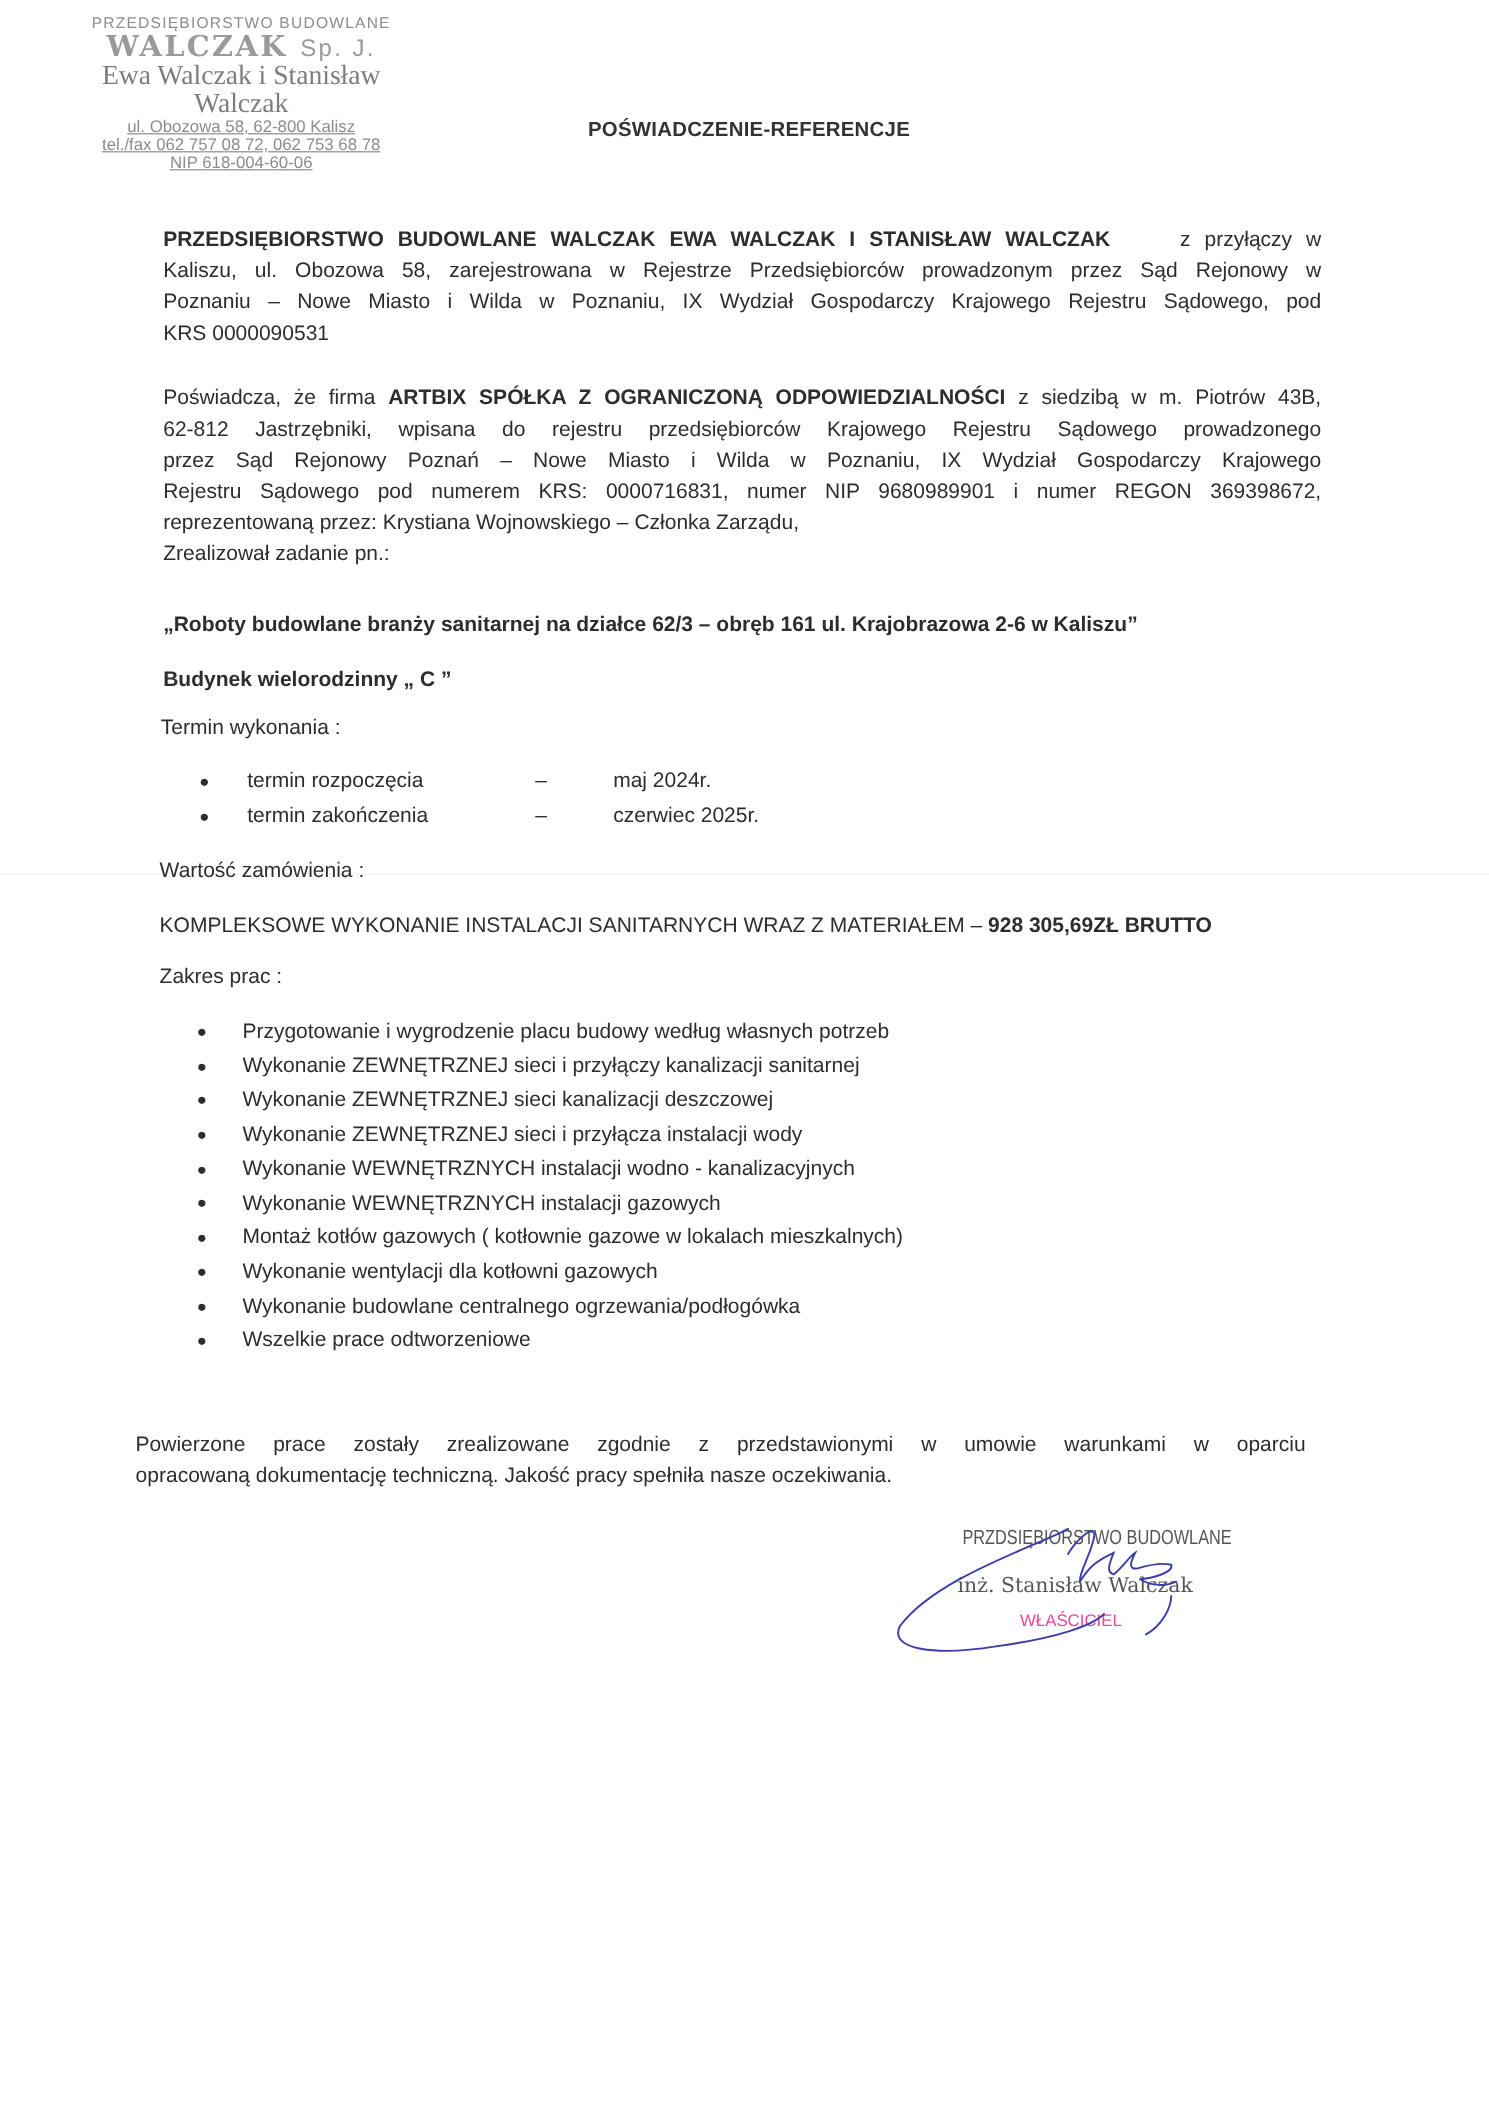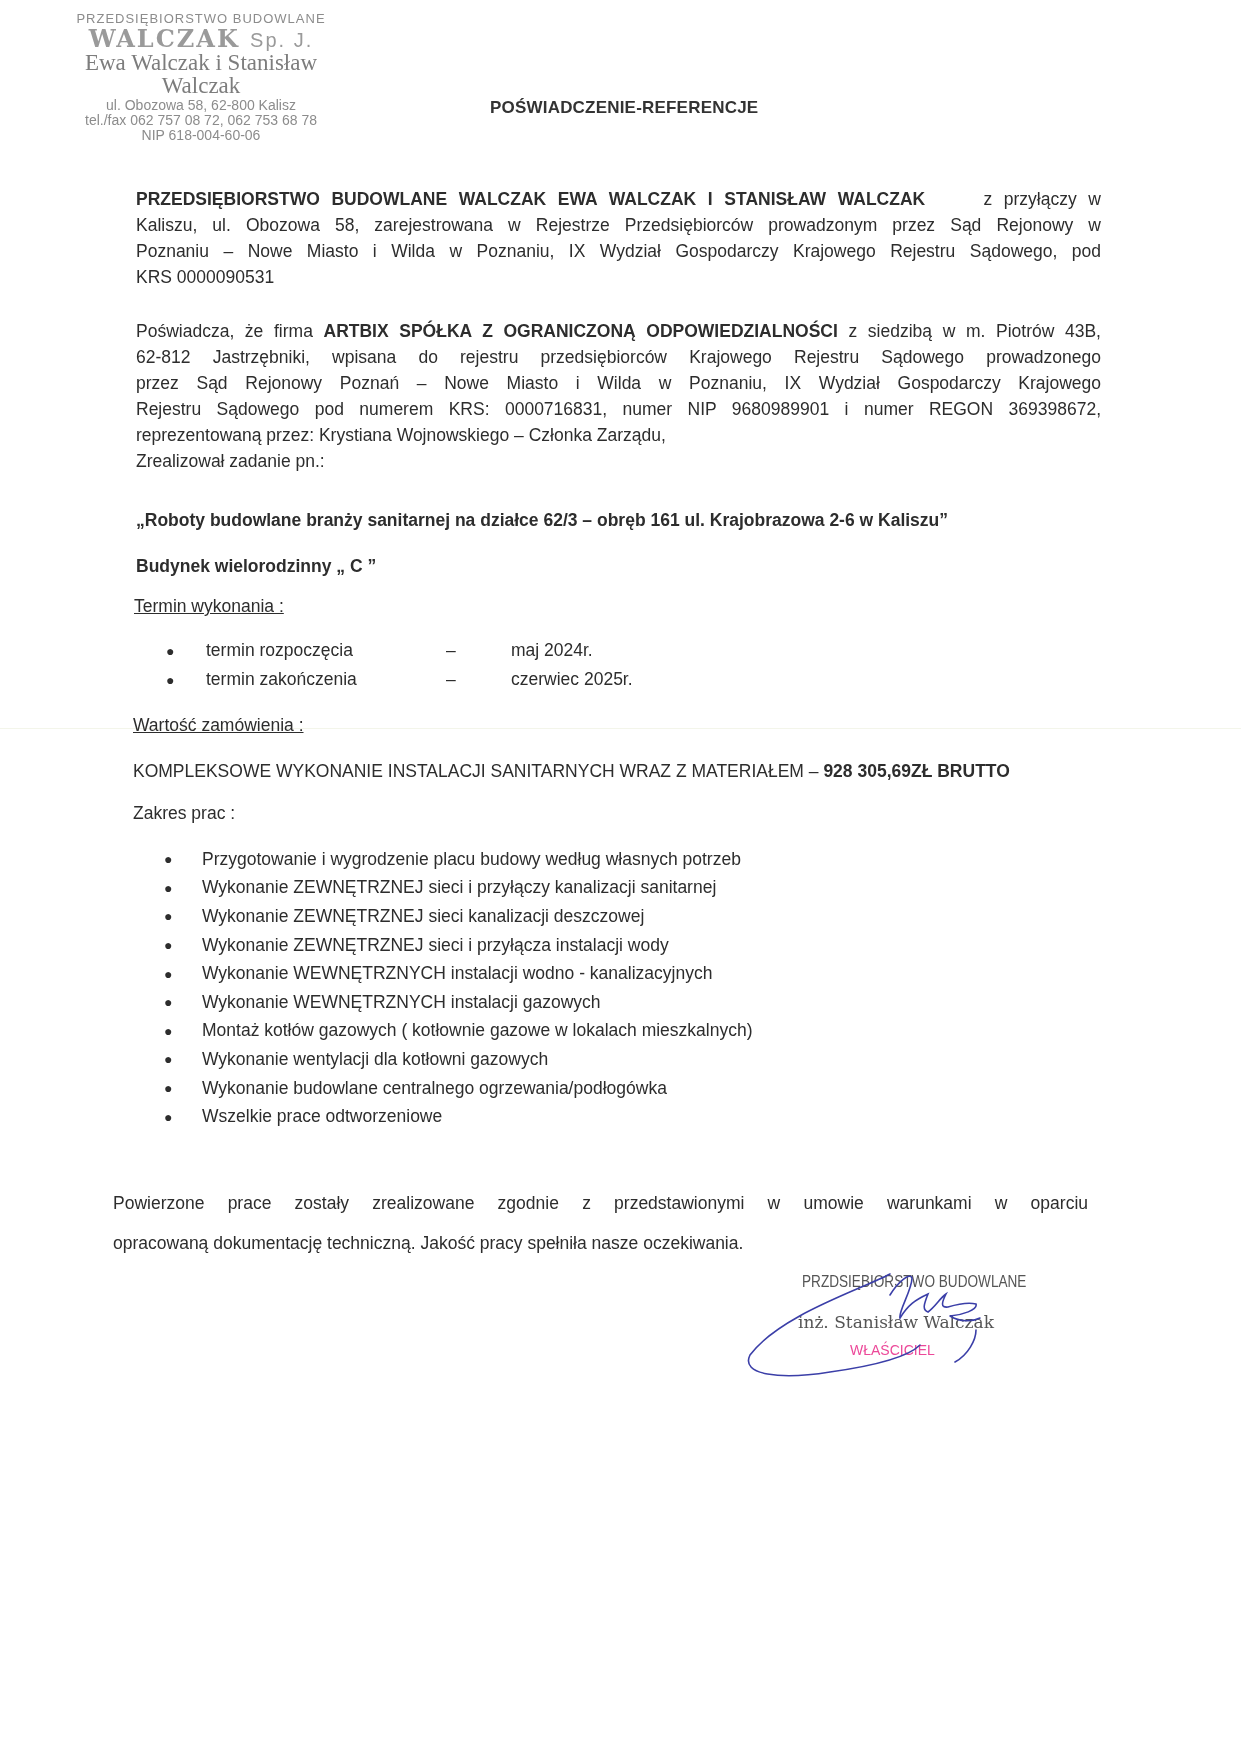--- a/index.html
+++ b/index.html
@@ -6,27 +6,27 @@
   body { width: 1241px; height: 1754px; position: relative; overflow: hidden;
          font-family: "Liberation Sans", sans-serif; color: #2b2b2b; }
   .page { position: absolute; left: 0; top: 0; width: 1241px; height: 1754px; background: #fff; }
 
   
   .stamp { position: absolute; left: 56px; top: 12px; width: 290px; text-align: center; color: #8a8a8a; line-height: 1; }
   .stamp .l1 { font-size: 13px; letter-spacing: 1px; color: #8c8c8c; }
   .stamp .l2 { font-family: "DejaVu Serif", serif; font-weight: bold; font-size: 24px; color: #9a9a9a; letter-spacing: 2px; margin-top: 2px; }
   .stamp .l2 .spj { font-family: "Liberation Sans", sans-serif; font-weight: normal; font-size: 20px; letter-spacing: 2px; }
   .stamp .l3 { font-family: "Liberation Serif", serif; font-size: 23px; color: #7d7d7d; margin-top: 0px; }
-  .stamp .l4, .stamp .l5, .stamp .l6 { font-size: 14px; color: #8c8c8c; margin-top: 1px; }
+  .stamp .l4, .stamp .l5, .stamp .l6 { font-size: 14px; color: #8c8c8c; margin-top: 1px; text-decoration: underline; }
 
   .doc-title { position: absolute; left: 490px; top: 98px; font-size: 17px; font-weight: bold; color: #333; letter-spacing: 0.2px; }
 
   .p { position: absolute; font-size: 17.5px; color: #2d2d2d; line-height: 26px; }
   .b { font-weight: bold; }
-  .u { text-decoration: underline; }
+  .u { }
 
   .para1 { left: 136px; top: 186px; width: 965px; }
   .para1 .line { display: block; text-align: justify; text-align-last: justify; }
   .para1 .line.last { text-align-last: left; }
 
   .para2 { left: 136px; top: 318px; width: 965px; }
   .para2 .line { display: block; text-align: justify; text-align-last: justify; }
   .para2 .line.last { text-align-last: left; }
 
   .task { left: 136px; top: 507px; font-weight: bold; }
@@ -40,21 +40,21 @@
   .value-h { left: 133px; top: 712px; }
   .value-line { left: 133px; top: 758px; }
   .scope-h { left: 133px; top: 800px; }
 
   .scope-list { position: absolute; left: 164px; top: 845px; font-size: 17.5px; color: #2d2d2d; }
   .scope-list .row { display: flex; height: 28.6px; align-items: center; }
   .scope-list .dot { width: 38px; font-size: 14px; }
 
   .closing { left: 113px; top: 1190px; width: 975px; }
   .closing .line { display: block; text-align: justify; text-align-last: justify; }
-  .closing .line.last { text-align-last: left; margin-top: 14px; }
+  .closing .line.last { text-align-last: left; }
 
   .sig-stamp { position: absolute; left: 740px; top: 1260px; width: 300px; height: 130px; }
   .sig-stamp .s1 { position: absolute; left: 62px; top: 12px; font-size: 17px; color: #555; letter-spacing: 0px; transform: scaleX(0.8); transform-origin: left; white-space: nowrap; }
   .sig-stamp .s2 { position: absolute; left: 58px; top: 52px; font-family: "DejaVu Serif", serif; font-size: 17px; color: #555; white-space: nowrap; }
   .sig-stamp .s3 { position: absolute; left: 110px; top: 82px; font-size: 14px; color: #ec4899; white-space: nowrap; }
   .sig-stamp svg { position: absolute; left: 0; top: 0; }
 
   .scan-line { position: absolute; left: 0; width: 1241px; height: 1px; background: #f3f5ea; }
 </style>
 </head>

